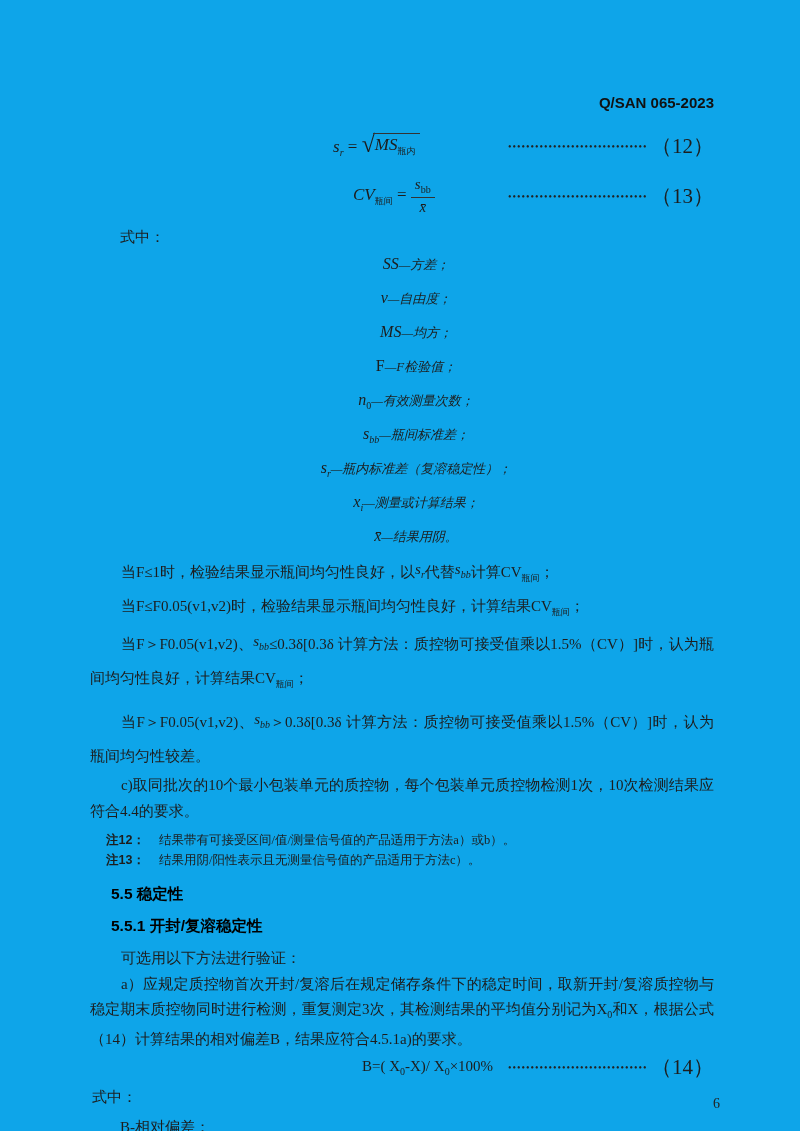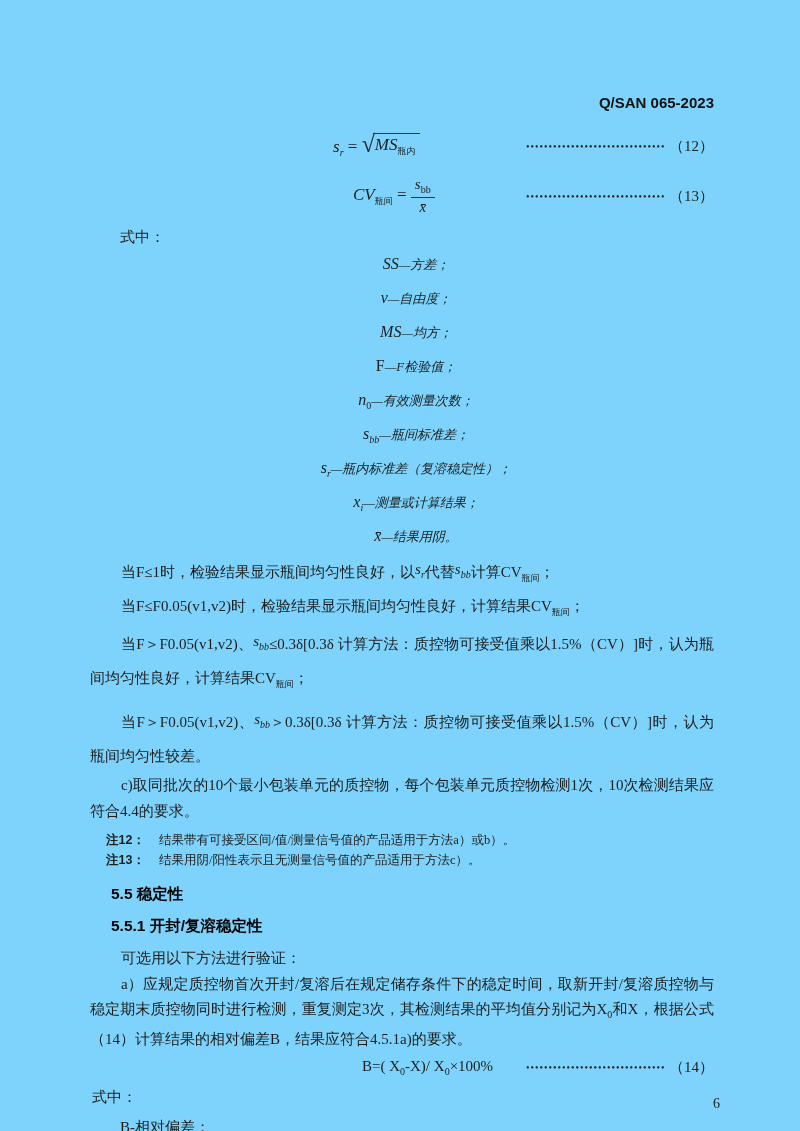--- a/index.html
+++ b/index.html
@@ -1,35 +1,35 @@
 <!DOCTYPE html>
 <html><head>
 <meta charset="utf-8">
 <style>
   html,body{margin:0;padding:0;background:#ffffff;}
-  .page{position:relative;width:800px;height:1131px;background:#7dd3fc;overflow:hidden;
+  .page{position:relative;width:800px;height:1131px;background:#0ea5e9;overflow:hidden;
         font-family:"Liberation Serif","DejaVu Serif",serif;color:#1d1d1d;}
   .content{position:absolute;left:90px;top:94px;width:624px;}
 
   .doc-header{text-align:right;font-family:"Liberation Sans","DejaVu Sans",sans-serif;
               font-weight:bold;font-size:15px;height:18px;color:#111;}
 
   
   .formula-row{display:flex;align-items:center;}
   .row-f12{margin-top:12px;height:44px;}
   .row-f13{margin-top:2px;height:52px;}
   .row-f14{margin-top:2px;height:26px;font-size:15px;}
   .formula-body{font-size:17px;font-style:italic;white-space:nowrap;}
   .row-f12 .formula-body{margin-left:243px;}
   .row-f13 .formula-body{margin-left:263px;}
   .row-f14 .formula-body{margin-left:272px;font-style:normal;font-size:15px;}
   .leader-group{margin-left:auto;display:flex;align-items:center;}
   .leader-dots{width:138px;overflow:hidden;white-space:nowrap;font-size:10px;
                letter-spacing:1px;color:#222;}
-  .formula-number{font-size:15px;font-style:normal;margin-left:5px;white-space:nowrap;}
+  .formula-number{font-size:21px;font-style:normal;margin-left:5px;white-space:nowrap;}
   .cjk-sub{font-style:normal;font-size:9px;}
   sub{font-size:10px;}
   .sqrt{display:inline-flex;align-items:flex-start;font-style:italic;}
   .rad-sign{font-style:normal;font-size:24px;line-height:22px;}
   .radicand{border-top:1.5px solid #333;padding:1px 5px 0 2px;margin-left:-2px;}
   .frac{display:inline-flex;flex-direction:column;align-items:center;vertical-align:middle;
         font-size:15px;line-height:1.15;}
   .fnum{border-bottom:1px solid #333;padding:0 4px 1px 4px;}
   .fden{padding-top:1px;}
 

